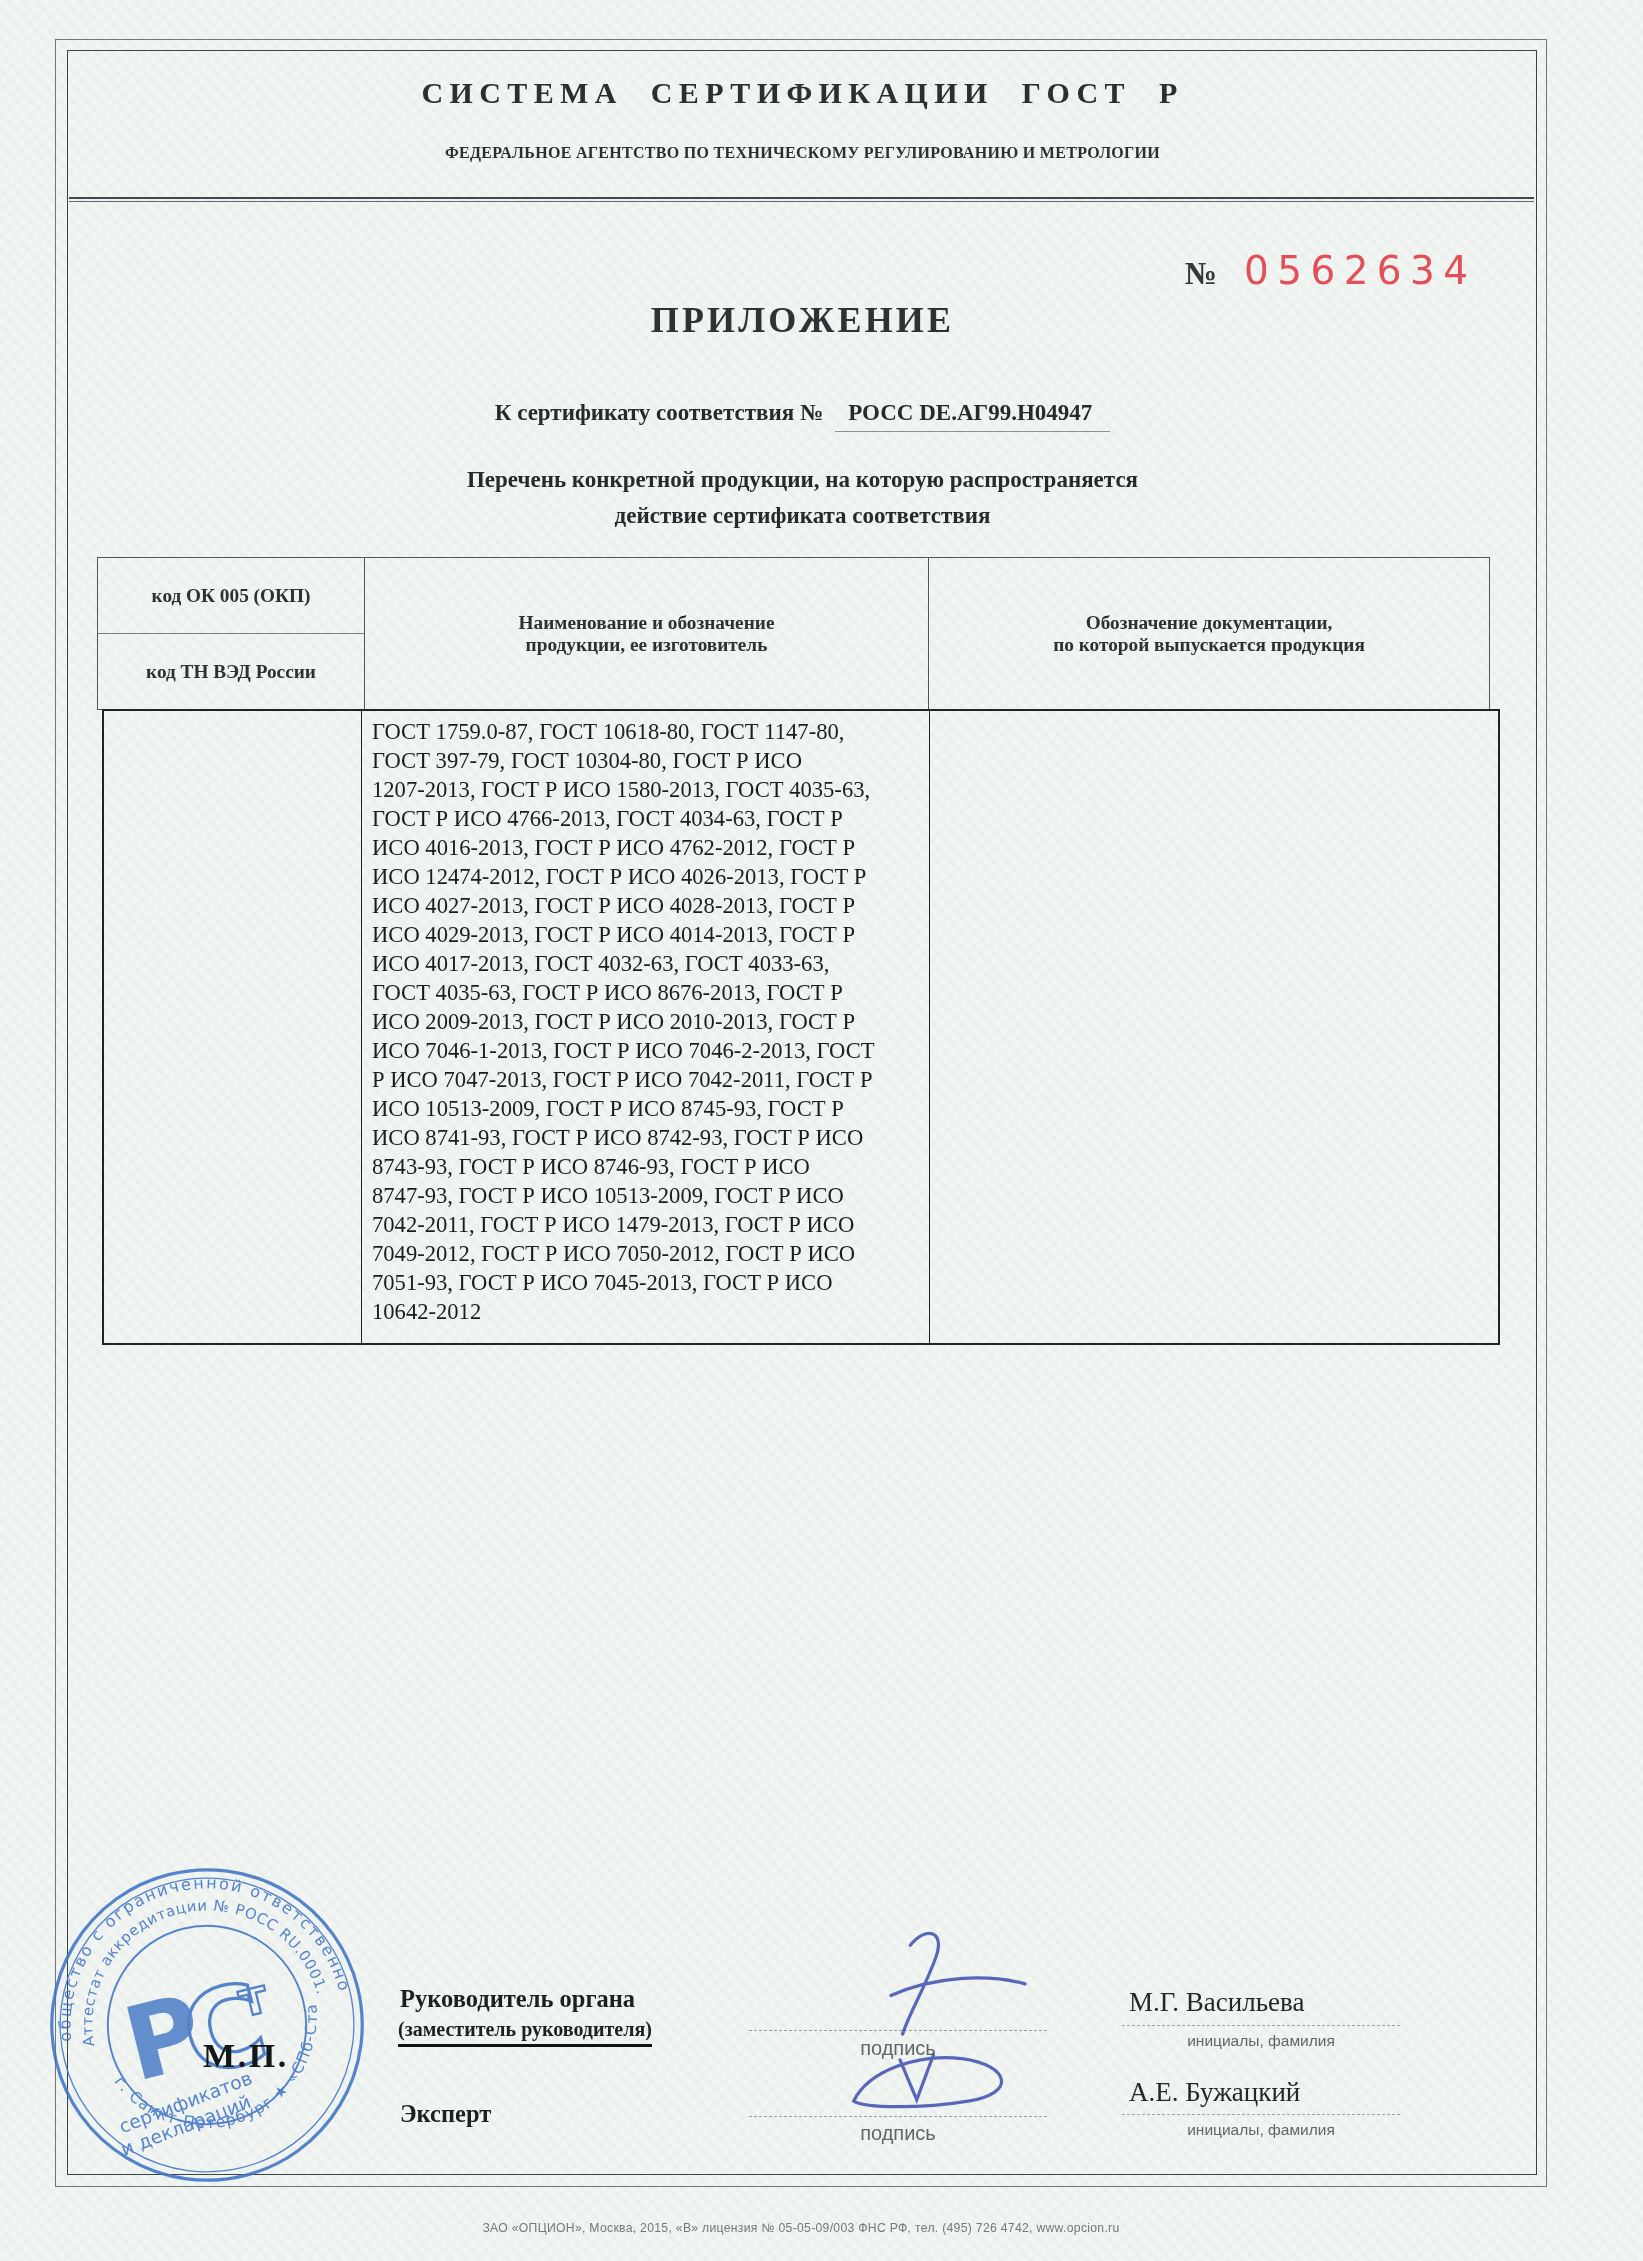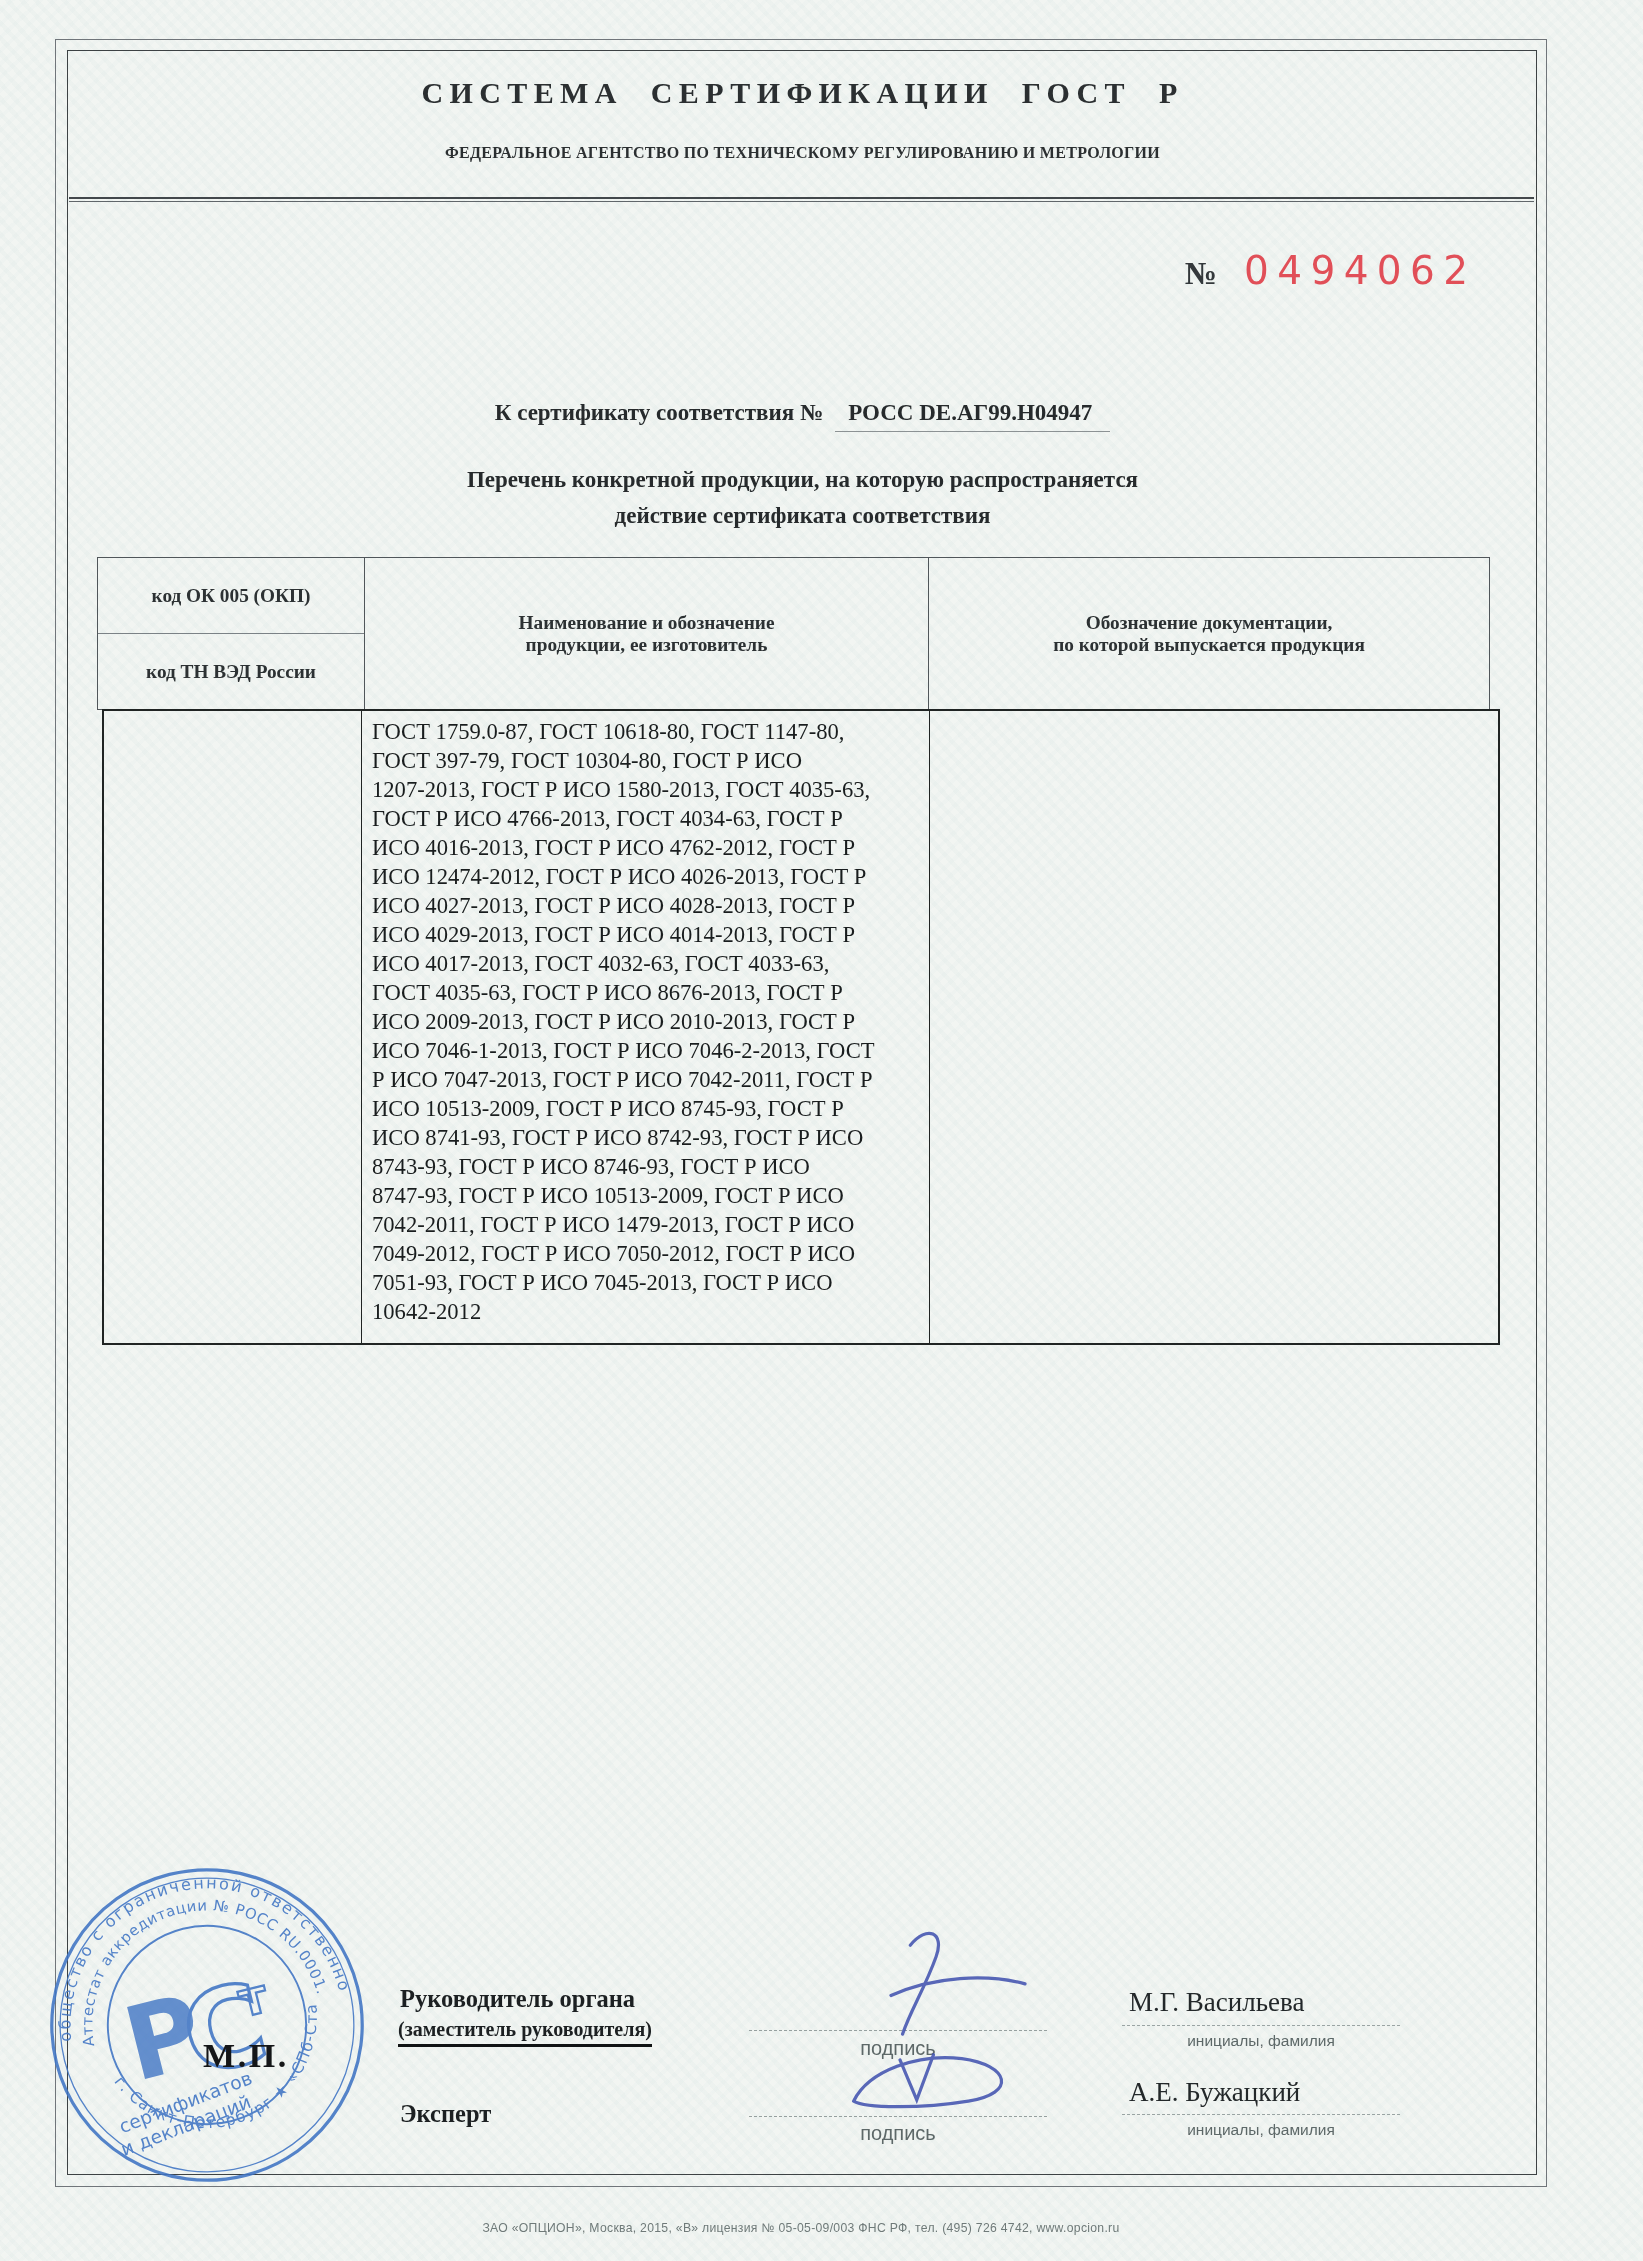--- a/index.html
+++ b/index.html
@@ -76,22 +76,23 @@
 <div class="page">
 
   <div class="abs frame-outer"></div>
   <div class="abs frame-inner"></div>
 
   <div class="abs centerband hdr1">СИСТЕМА СЕРТИФИКАЦИИ ГОСТ Р</div>
   <div class="abs centerband hdr2">ФЕДЕРАЛЬНОЕ АГЕНТСТВО ПО ТЕХНИЧЕСКОМУ РЕГУЛИРОВАНИЮ И МЕТРОЛОГИИ</div>
   <div class="abs hdr-rule"></div>
 
   <div class="abs blank-no-sign">№</div>
-  <div class="abs blank-digits" style="color: rgb(225, 79, 88);">0494062</div>
-
+  <div class="abs blank-digits" style="color: rgb(225, 79, 88);">0562634</div>
+
+  <div class="abs centerband title">ПРИЛОЖЕНИЕ</div>
 
   <div class="abs centerband certline">
     <span>К сертификату соответствия №</span>
     <span class="cert-num">РОСС DE.АГ99.Н04947</span>
   </div>
 
   <div class="abs centerband sub1">Перечень конкретной продукции,  на которую распространяется</div>
   <div class="abs centerband sub2">действие сертификата соответствия</div>
 
   <div class="abs thead">

